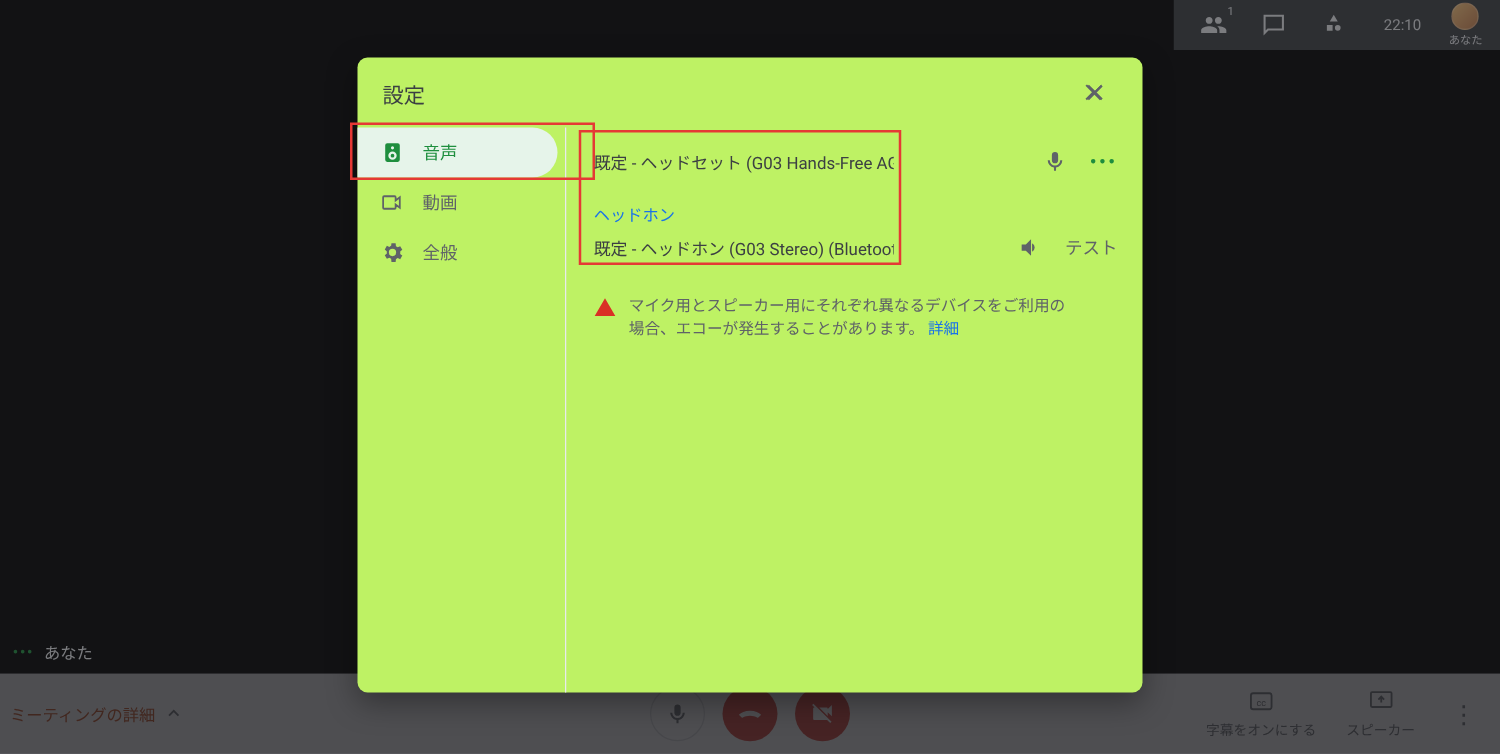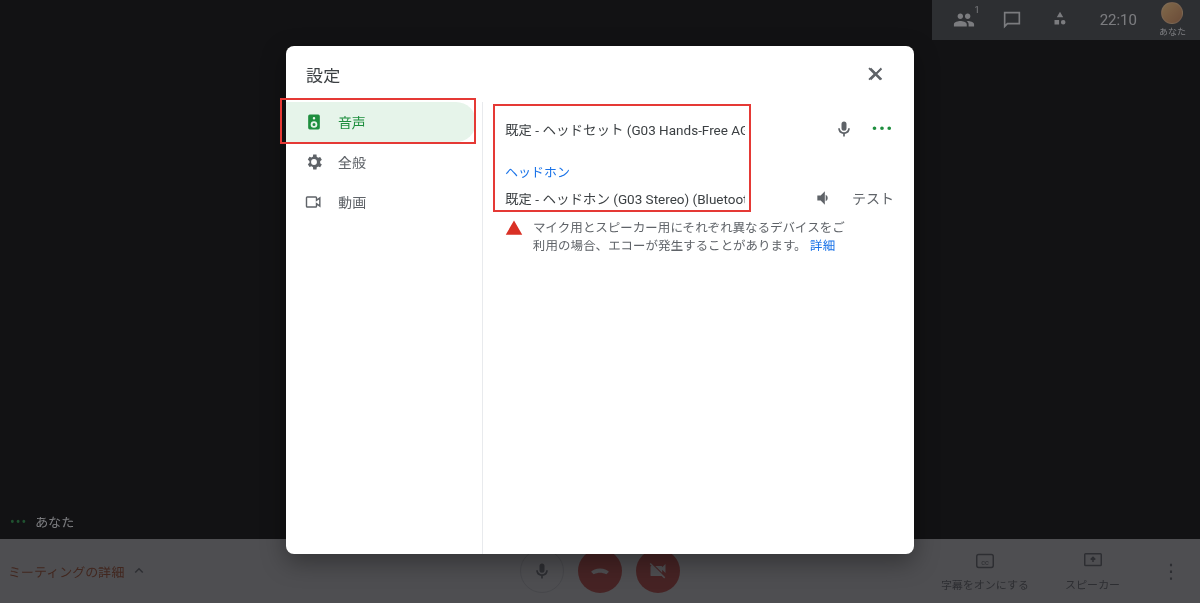--- a/index.html
+++ b/index.html
@@ -24,21 +24,21 @@
     color: #e8eaed;
     padding: 0 8px;
     font-size: 13px;
   }
   .topbar .tb-btn {
     width: 48px; height: 40px;
     display: flex; align-items: center; justify-content: center;
     color: #e8eaed; cursor: pointer;
     position: relative;
   }
-  .topbar .clock { padding: 0 16px; font-size: 15px; }
+  .topbar .clock { padding: 0 16px; font-size: 12px; }
   .topbar .avatar-wrap { display:flex; flex-direction:column; align-items:center; padding:0 6px;}
   .topbar .avatar {
     width: 22px; height: 22px; border-radius: 50%;
     background: linear-gradient(135deg,#f4c27a 0%,#d89960 60%,#c48050 100%);
     border: 1.5px solid #fff3;
   }
   .topbar .avatar-label { font-size: 9px; color:#e8eaed; margin-top:1px;}
   .topbar svg { width:22px; height:22px; fill:#e8eaed; }
   .sup { position:absolute; top:5px; right:8px; font-size:9px; }
 
@@ -54,54 +54,54 @@
   .bottombar {
     position: absolute; left:0; right:0; bottom:0; height:64px;
     background: #fff;
     display:flex; align-items:center;
   }
   .bottombar::after {
     content:""; position:absolute; inset:0; background:rgba(32,33,36,0.55); pointer-events:none;
   }
   .bb-left { display:flex; align-items:center; padding-left:8px; gap:6px; color:#c2410c; font-size:13px;}
   .bb-center { position:absolute; left:50%; transform:translateX(-50%); display:flex; gap:14px; align-items:center;}
-  .bb-right { margin-left:auto; display:flex; align-items:center; gap:36px; padding-right:14px;}
+  .bb-right { margin-left:auto; display:flex; align-items:center; gap:24px; padding-right:14px;}
   .round-btn {
     width:44px; height:44px; border-radius:50%;
     background:#fff; border:1px solid #dadce0;
     display:flex; align-items:center; justify-content:center;
   }
   .round-btn svg { width:20px; height:20px; fill:#5f6368;}
   .round-btn.red { background:#d93025; border:none;}
   .round-btn.red svg { fill:#fff;}
   .round-btn.red2 { background:#d93025; border:none;}
   .round-btn.red2 svg { fill:#fff;}
   .bb-action { display:flex; flex-direction:column; align-items:center; gap:4px; color:#5f6368; font-size:11px;}
   .bb-action svg { width:22px; height:22px; fill:none; stroke:#5f6368; stroke-width:1.6;}
   .bb-more { width:30px; display:flex; justify-content:center; color:#5f6368; font-size:20px;}
 
   
   .dialog {
     position:absolute; top:46px; left:50%; transform:translateX(-50%);
     width:628px; height:508px;
-    background:#ffffff; border-radius:8px;
+    background:#bef264; border-radius:8px;
     box-shadow: 0 8px 24px rgba(0,0,0,0.35);
     display:flex; flex-direction:column;
   }
   .dialog-header {
     height:56px; display:flex; align-items:center; justify-content:space-between;
     padding: 0 20px;
   }
   .dialog-title { font-size:17px; color:#3c4043; }
   .close-btn { width:36px; height:36px; border-radius:50%; display:flex; align-items:center; justify-content:center; cursor:pointer; color:#5f6368;}
   .close-btn svg { width:22px; height:22px; fill:#5f6368;}
 
   .dialog-body { flex:1; display:flex; border-top: none; position:relative;}
   .sidebar {
-    width:197px; border-right:1px solid #e8eaed; padding-top:0;
+    width:167px; border-right:1px solid #e8eaed; padding-top:0;
   }
   .sidebar-item {
     height:40px; display:flex; align-items:center; gap:14px;
     padding: 0 18px; color:#5f6368; font-size:14px; cursor:pointer;
   }
   .sidebar-item svg { width:20px; height:20px; fill:#5f6368;}
   .sidebar-item.active {
     background:#e6f4ea; color:#1e8e3e;
     border-radius: 0 20px 20px 0;
     margin-right:6px;
@@ -130,21 +130,21 @@
   .more-h { color:#1e8e3e; font-weight:bold; letter-spacing:2px; font-size:15px; cursor:pointer;}
   .test-link { color:#5f6368; font-size:14px; cursor:pointer;}
 
   
   .hl2 {
     position:absolute; top:2px; left:10px; width:258px; height:108px;
     border:2.5px solid #e53935; pointer-events:none;
   }
 
   .warning {
-    display:flex; gap:10px; margin-top:6px; align-items:flex-start;
+    display:flex; gap:10px; margin-top:24px; align-items:flex-start;
     font-size:12.5px; color:#5f6368; line-height:1.4;
     padding-right:40px;
   }
   .warning .warn-icon svg { width:18px; height:18px; fill:#d93025;}
   .warning .detail-link { color:#1a73e8; cursor:pointer;}
 </style>
 </head>
 <body>
 
 <div class="backdrop"></div>
@@ -244,29 +244,29 @@
         <div class="sidebar-item active">
           <svg viewBox="0 0 24 24">
               <path d="M7 3h10a2 2 0 0 1 2 2v14a2 2 0 0 1-2 2H7a2 2 0 0 1-2-2V5a2 2 0 0 1 2-2zm5 3a1.5 1.5 0 1 0 0 3 1.5 1.5 0 0 0 0-3zm0 5a4 4 0 1 0 0 8 4 4 0 0 0 0-8zm0 2.2a1.8 1.8 0 1 1 0 3.6 1.8 1.8 0 0 1 0-3.6z"></path>
             </svg>
           <span>音声</span>
         </div>
         <div class="hl1"></div>
       </div>
       <div class="sidebar-item">
         <svg viewBox="0 0 24 24">
+            <path d="M4 6h10a1 1 0 0 1 1 1v3l4-3v10l-4-3v3a1 1 0 0 1-1 1H4a1 1 0 0 1-1-1V7a1 1 0 0 1 1-1z" fill="none" stroke="#5f6368" stroke-width="1.7"></path>
+          </svg>
+        <span>動画</span>
+      </div>
+      <div class="sidebar-item">
+        <svg viewBox="0 0 24 24">
             <path d="M19.4 13a7.5 7.5 0 0 0 0-2l2-1.6-2-3.4-2.4 1a7.4 7.4 0 0 0-1.7-1L15 3h-4l-.3 2.6a7.4 7.4 0 0 0-1.7 1l-2.4-1-2 3.4L6.6 11a7.5 7.5 0 0 0 0 2l-2 1.6 2 3.4 2.4-1c.5.4 1.1.8 1.7 1L11 21h4l.3-2.6c.6-.2 1.2-.6 1.7-1l2.4 1 2-3.4-2-1.6zM12 15.5A3.5 3.5 0 1 1 12 8.5a3.5 3.5 0 0 1 0 7z"></path>
           </svg>
         <span>全般</span>
-      </div>
-      <div class="sidebar-item">
-        <svg viewBox="0 0 24 24">
-            <path d="M4 6h10a1 1 0 0 1 1 1v3l4-3v10l-4-3v3a1 1 0 0 1-1 1H4a1 1 0 0 1-1-1V7a1 1 0 0 1 1-1z" fill="none" stroke="#5f6368" stroke-width="1.7"></path>
-          </svg>
-        <span>動画</span>
       </div>
     </div>
 
     <div class="content">
 
       <div class="device-row">
         <div class="select">
           <span>既定 - ヘッドセット (G03 Hands-Free AG…</span>
 
         </div>

